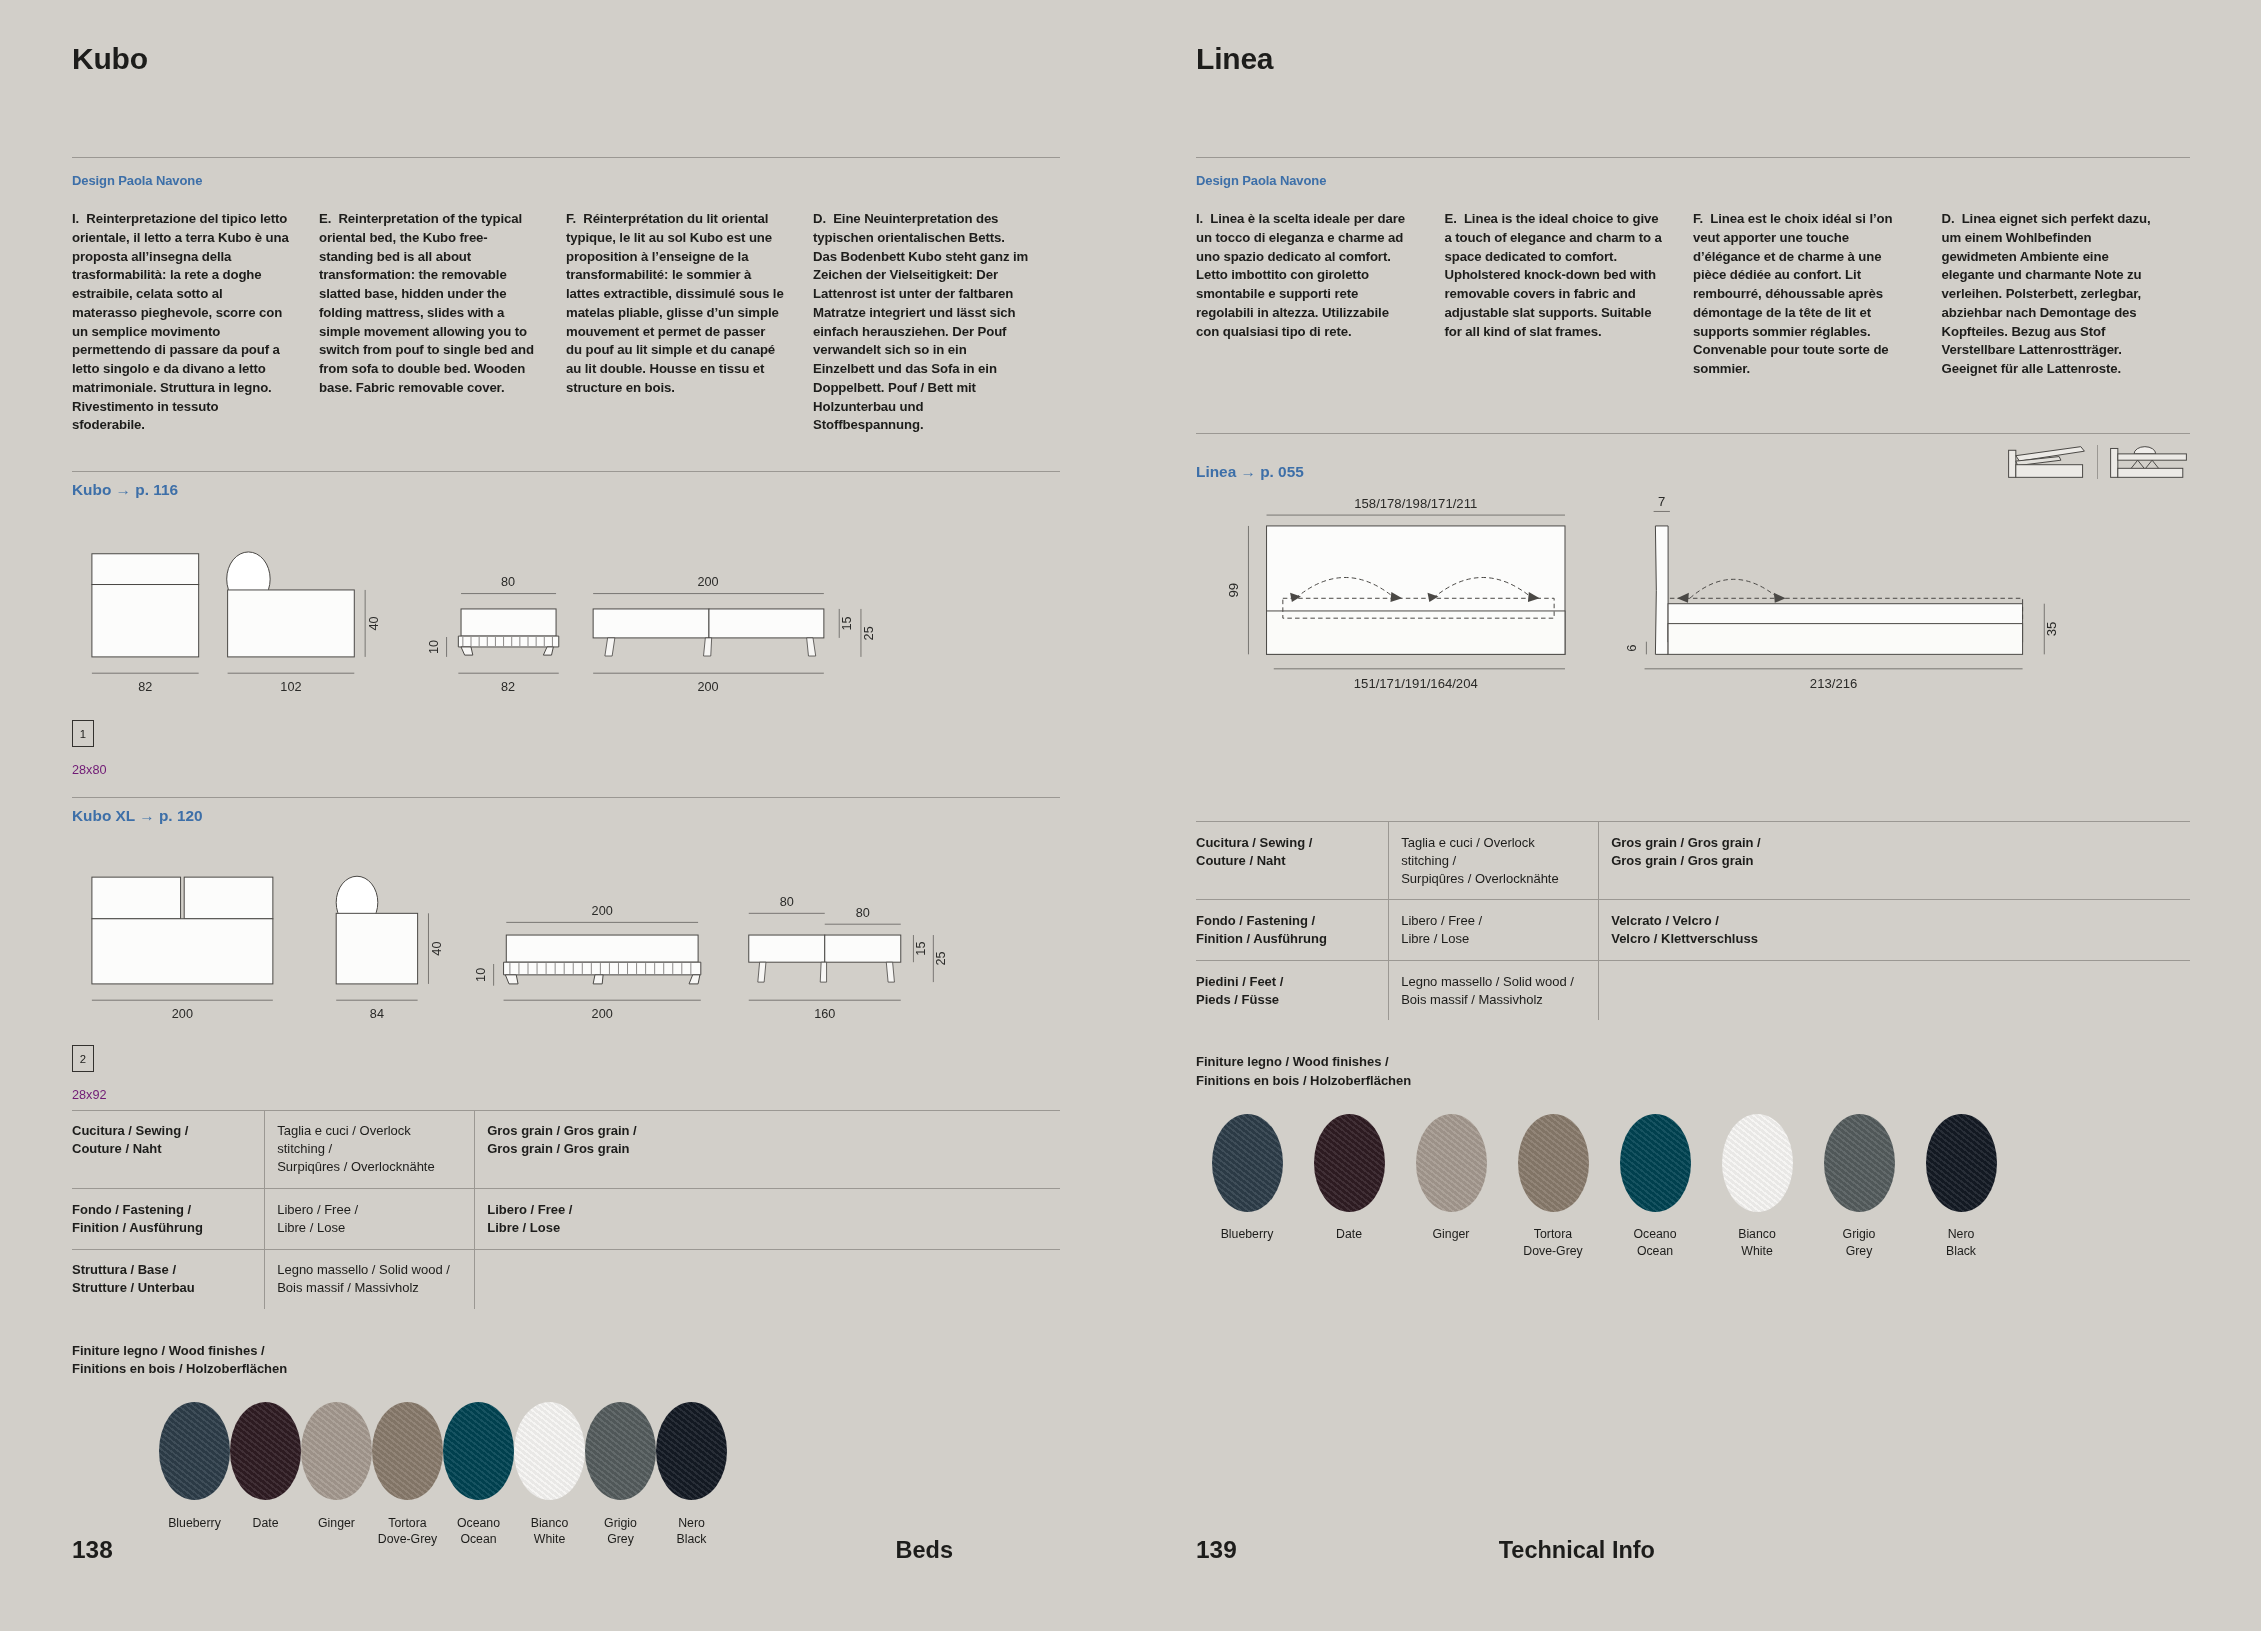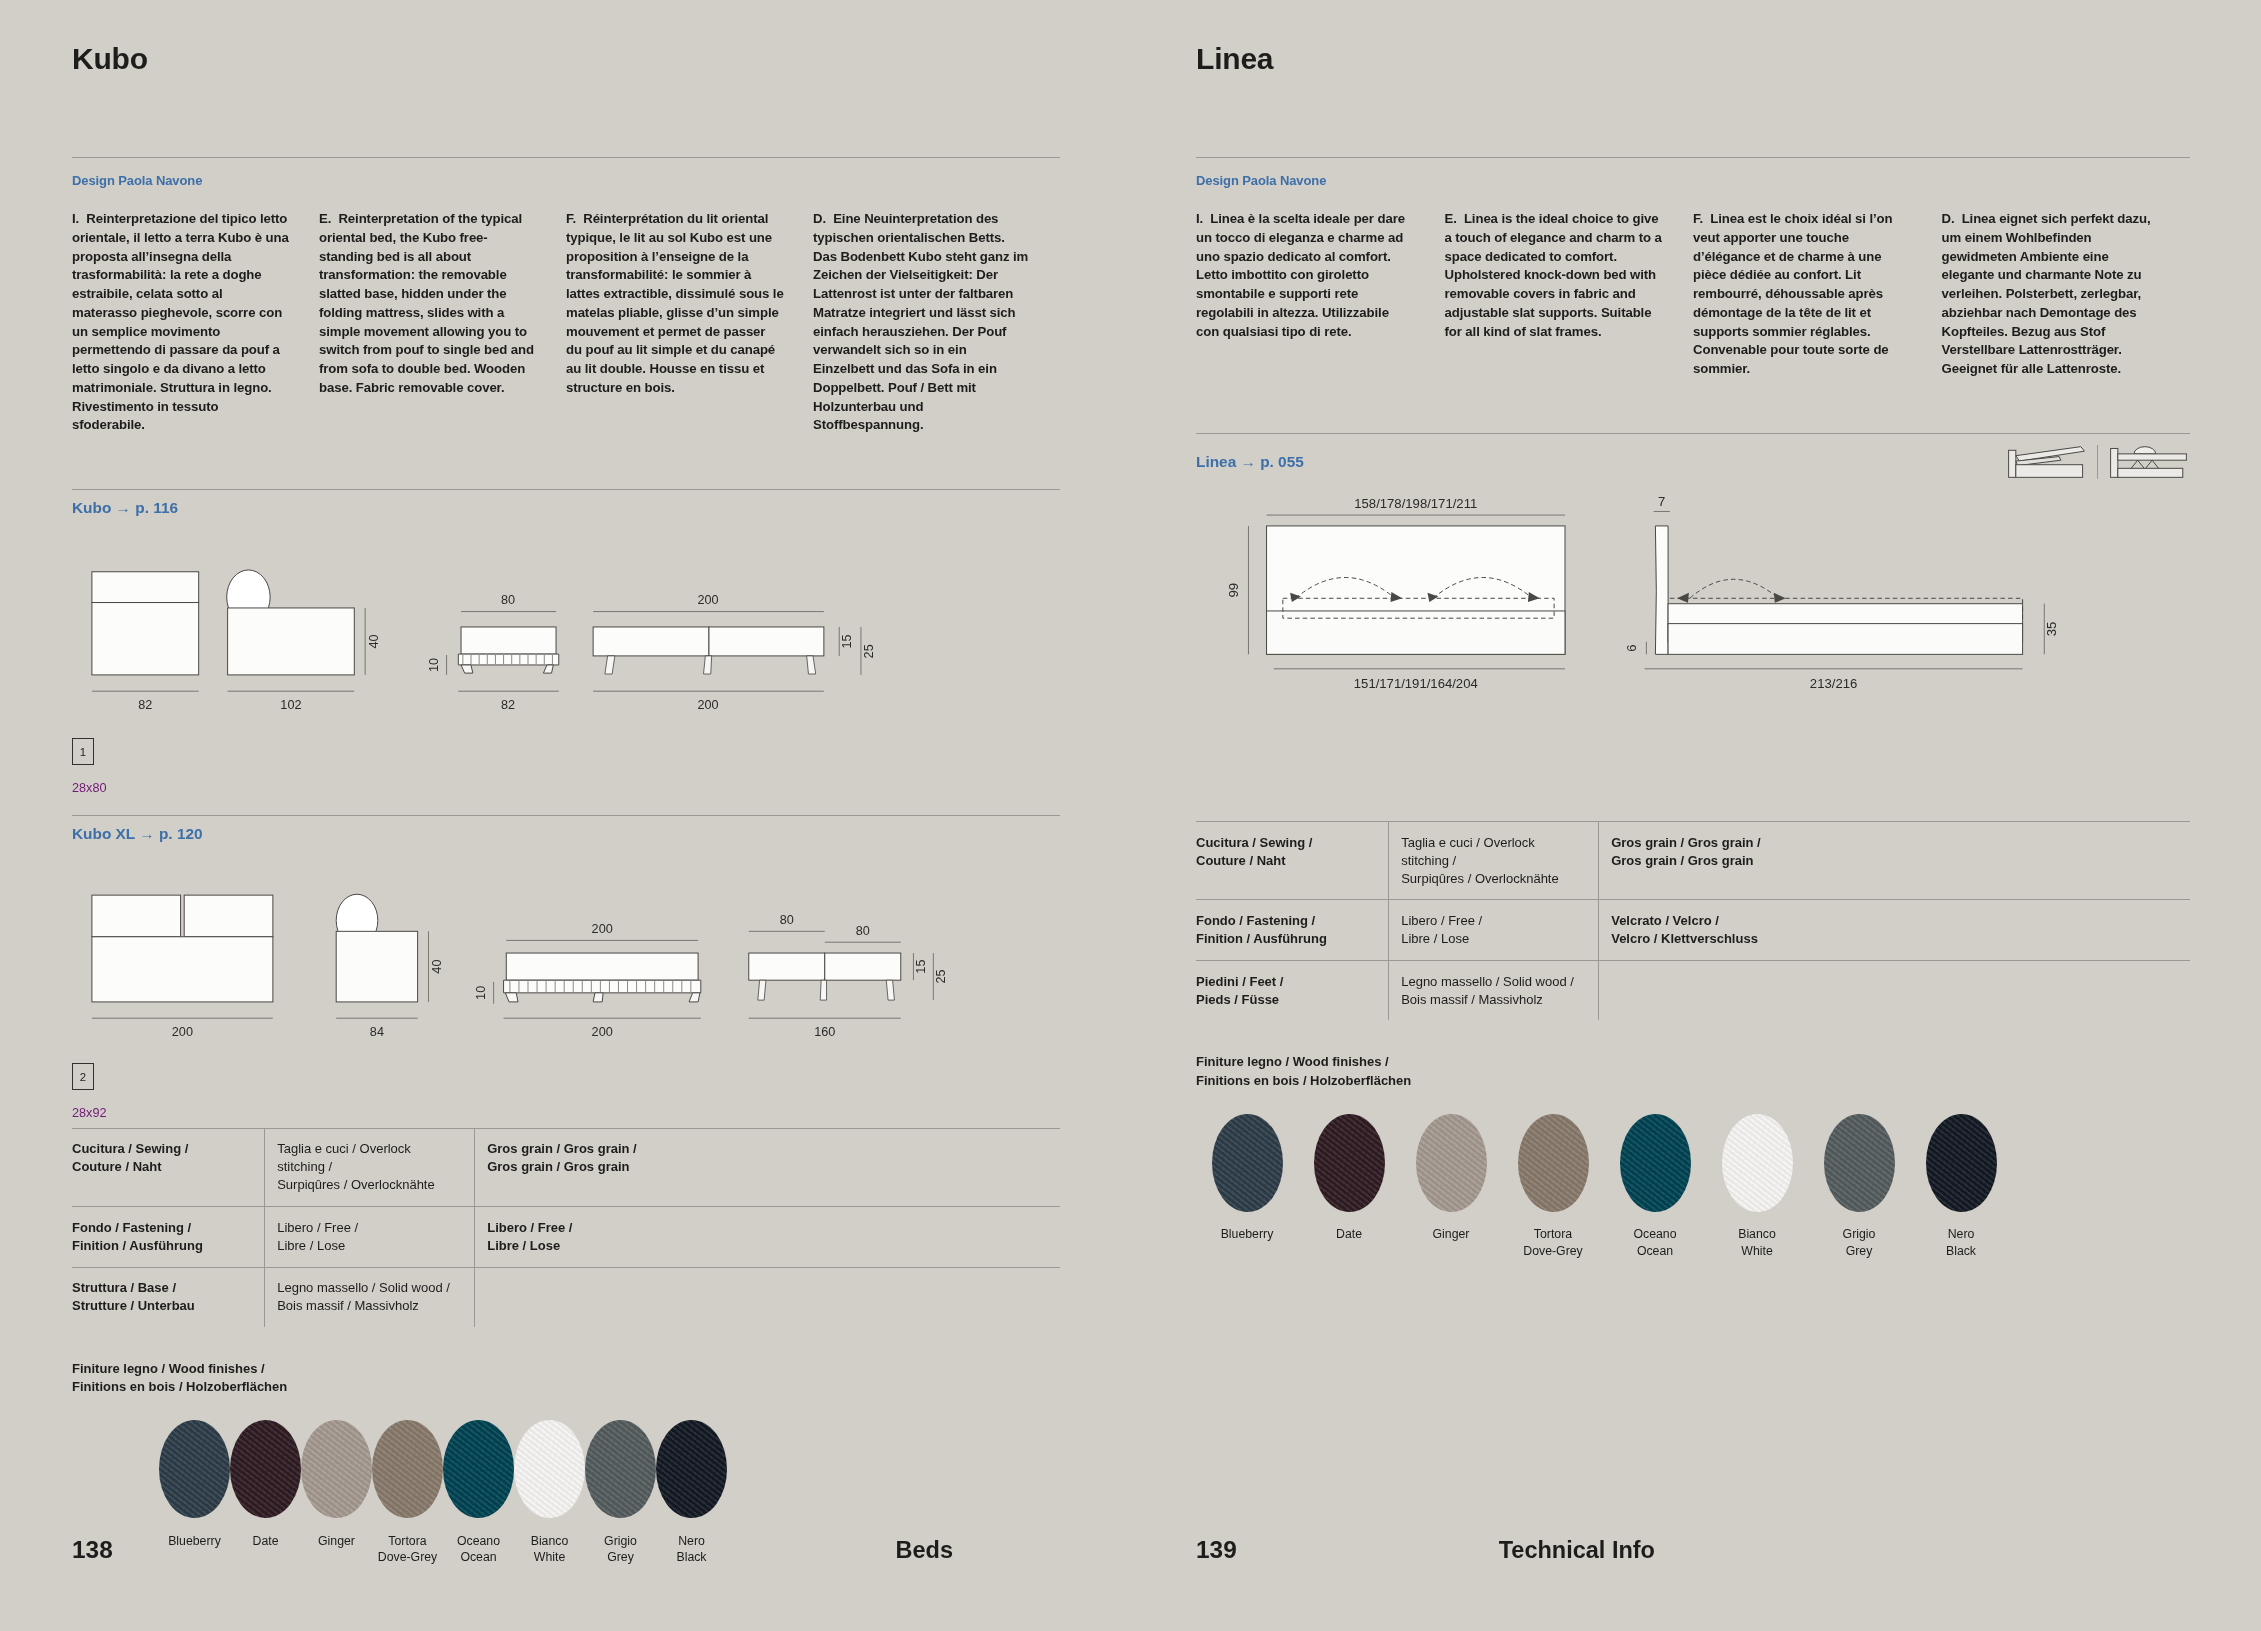--- a/index.html
+++ b/index.html
@@ -87,21 +87,21 @@
           <p><span class="lang">E.</span><span>Reinterpretation of the typical oriental bed, the Kubo free-standing bed is all about transformation: the removable slatted base, hidden under the folding mattress, slides with a simple movement allowing you to switch from pouf to single bed and from sofa to double bed. Wooden base. Fabric removable cover.</span></p>
         </div>
         <div class="desc-col">
           <p><span class="lang">F.</span><span>Réinterprétation du lit oriental typique, le lit au sol Kubo est une proposition à l’enseigne de la transformabilité: le sommier à lattes extractible, dissimulé sous le matelas pliable, glisse d’un simple mouvement et permet de passer du pouf au lit simple et du canapé au lit double. Housse en tissu et structure en bois.</span></p>
         </div>
         <div class="desc-col">
           <p><span class="lang">D.</span><span>Eine Neuinterpretation des typischen orientalischen Betts. Das Bodenbett Kubo steht ganz im Zeichen der Vielseitigkeit: Der Lattenrost ist unter der faltbaren Matratze integriert und lässt sich einfach herausziehen. Der Pouf verwandelt sich so in ein Einzelbett und das Sofa in ein Doppelbett. Pouf / Bett mit Holzunterbau und Stoffbespannung.</span></p>
         </div>
       </div>
 
-      <div style="margin-top:54px">
+      <div style="margin-top:36px">
         <div class="rule"></div>
         <div class="sect-link" style="margin-top:9px">Kubo → p. 116</div>
       </div>
 
       <div class="draw-area" style="height:181px; margin-top:33px; position:relative;">
         <svg width="988" height="172" viewBox="0 0 1092 190">
           <g stroke="#4a4845" stroke-width="1.1" fill="#fcfcfb">
 
             <rect x="22" y="24" width="118" height="34"></rect>
             <rect x="22" y="58" width="118" height="80"></rect>
@@ -323,21 +323,21 @@
         <div class="desc-col">
           <p><span class="lang">F.</span><span>Linea est le choix idéal si l’on veut apporter une touche d’élégance et de charme à une pièce dédiée au confort. Lit rembourré, déhoussable après démontage de la tête de lit et supports sommier réglables. Convenable pour toute sorte de sommier.</span></p>
         </div>
         <div class="desc-col">
           <p><span class="lang">D.</span><span>Linea eignet sich perfekt dazu, um einem Wohlbefinden gewidmeten Ambiente eine elegante und charmante Note zu verleihen. Polsterbett, zerlegbar, abziehbar nach Demontage des Kopfteiles. Bezug aus Stof Verstellbare Lattenrostträger. Geeignet für alle Lattenroste.</span></p>
         </div>
       </div>
 
       <div style="margin-top:54px">
         <div class="rule"></div>
-        <div style="display:flex; align-items:center; margin-top:9px;">
+        <div style="display:flex; align-items:flex-end; margin-top:9px;">
           <div class="sect-link">Linea → p. 055</div>
           <div style="margin-left:auto; display:flex; gap:9px; align-items:center;">
             <svg width="83" height="38" viewBox="0 0 92 42">
               <g stroke="#4a4845" stroke-width="1.1" fill="#eceae6">
                 <rect x="4" y="8" width="8" height="30"></rect>
                 <path d="M12 14 L84 4 L88 9 L16 20 Z"></path>
                 <path d="M12 20 L60 15 L62 19 L14 25 Z" fill="#e2e0db"></path>
                 <rect x="12" y="24" width="74" height="14"></rect>
               </g>
             </svg>

